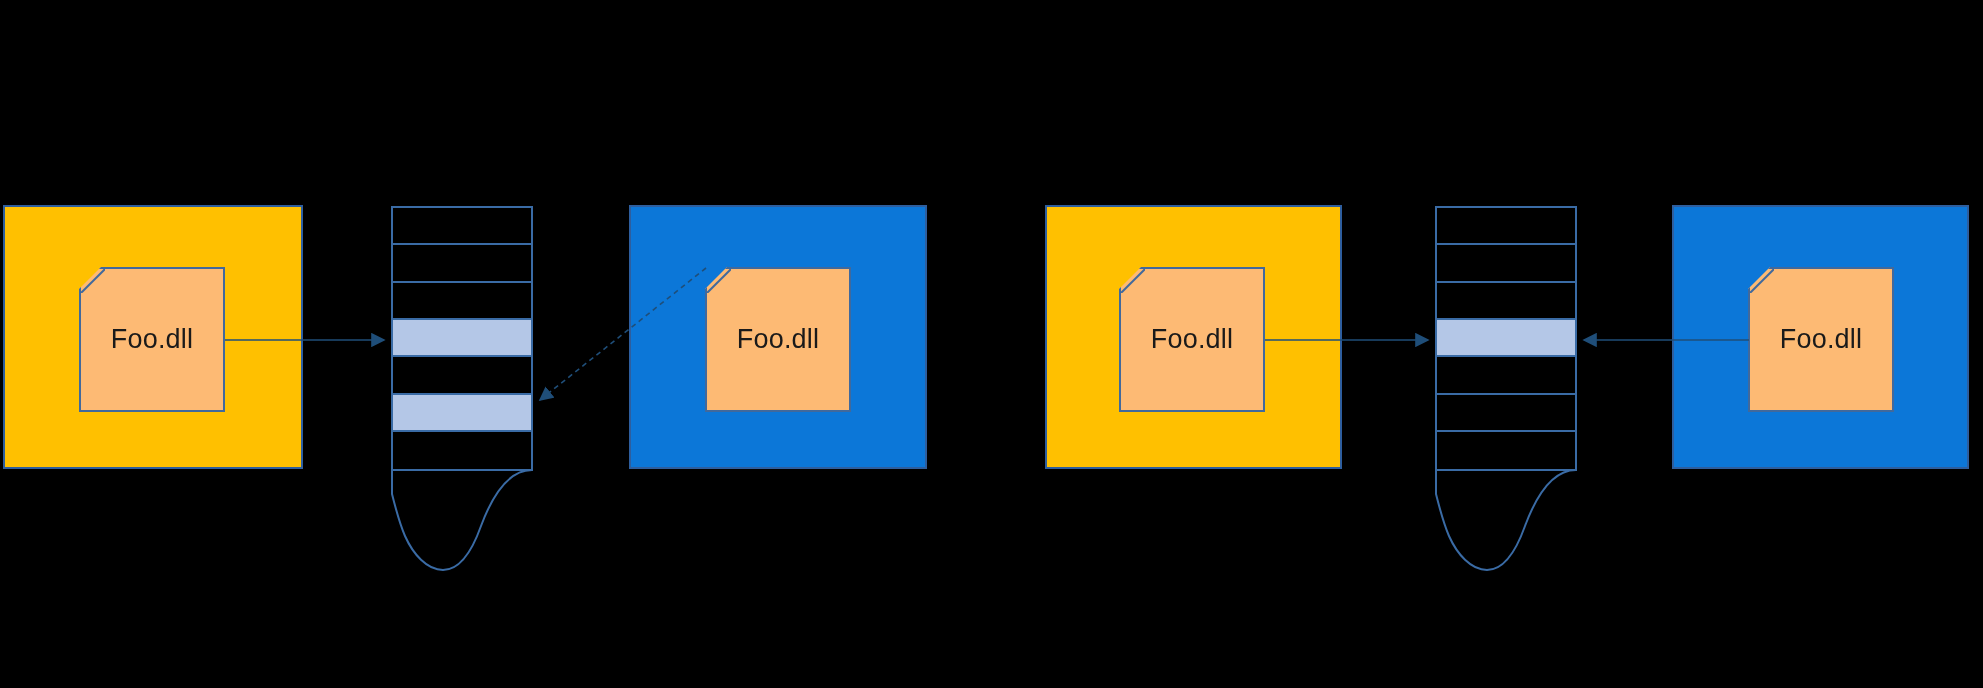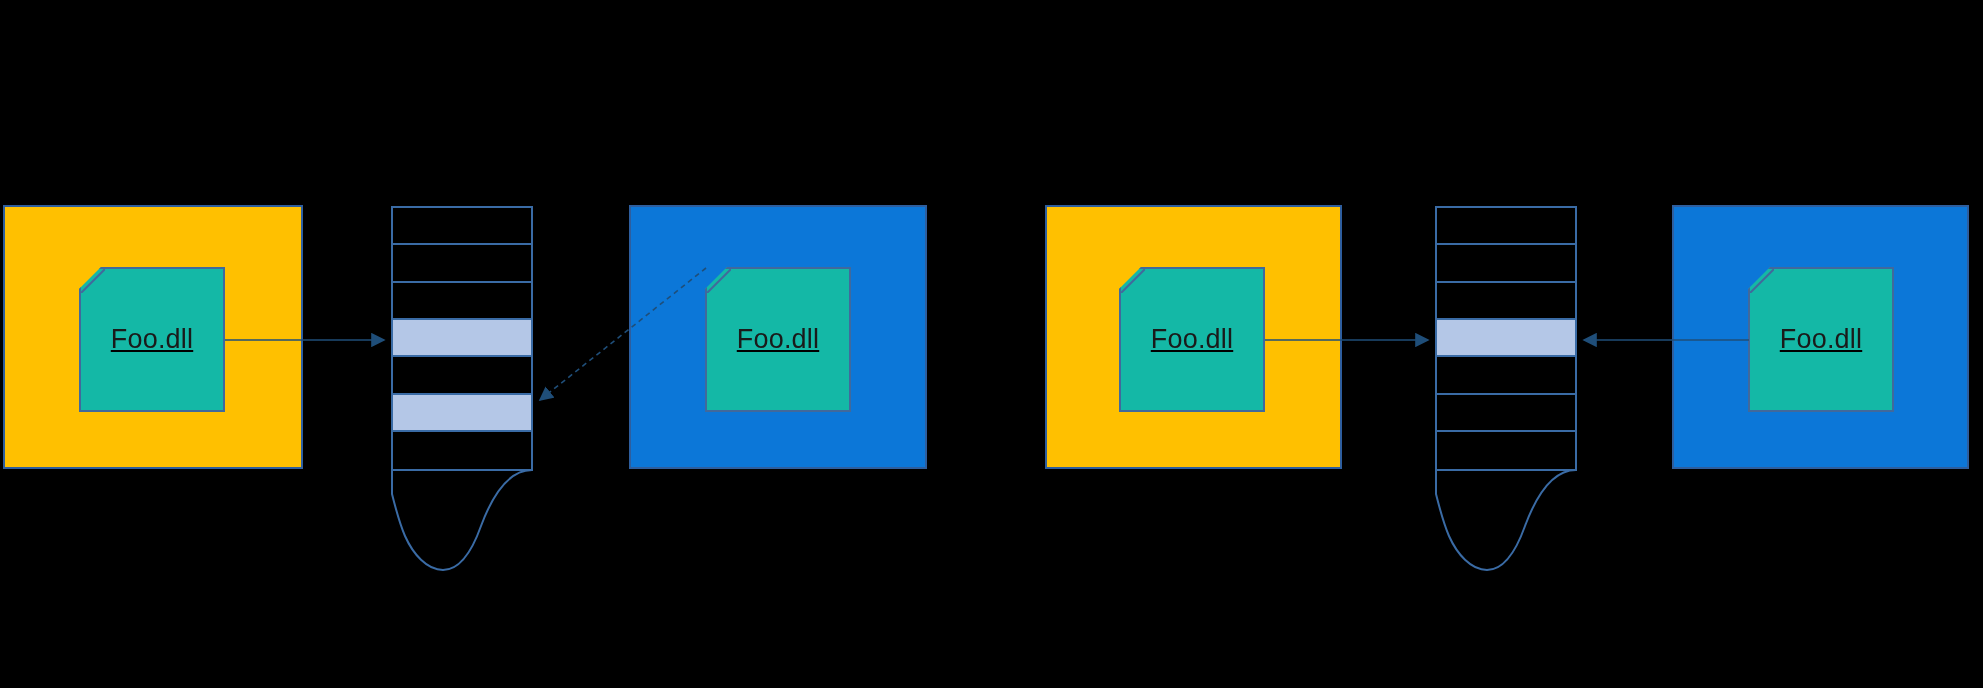--- a/index.html
+++ b/index.html
@@ -22,27 +22,26 @@
     position: absolute;
     box-sizing: border-box;
     border: 2px solid #2E5E9E;
   }
   .process-box.yellow { background: #FFC000; }
   .process-box.blue   { background: #0C77D8; }
 
   .doc-icon {
     position: absolute;
     box-sizing: border-box;
-    background: #14b8a6;
+    background: #fdba74;
     border: 2px solid #41699C;
     clip-path: polygon(22px 0, 100% 0, 100% 100%, 0 100%, 0 22px);
     display: flex;
     align-items: center;
     justify-content: center;
-    text-decoration: underline;
   }
   .doc-icon .fold {
     position: absolute;
     top: 0;
     left: 0;
     width: 24px;
     height: 24px;
     pointer-events: none;
   }
   .doc-icon .doc-label {

